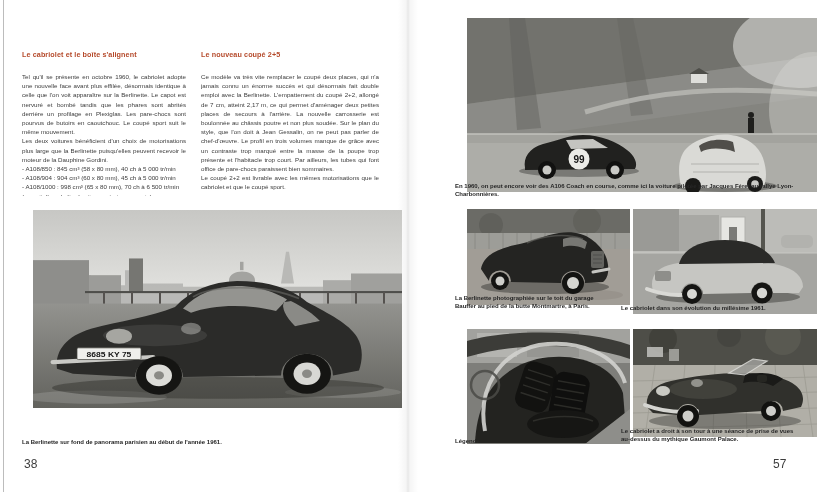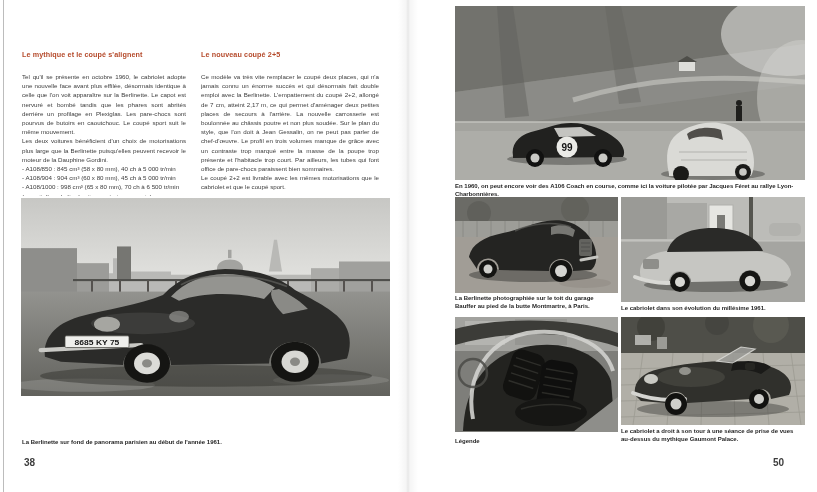--- a/index.html
+++ b/index.html
@@ -7,34 +7,34 @@
           font-family:"Liberation Sans",sans-serif;overflow:hidden;}
   .edge-left{position:absolute;left:3px;top:0;width:1px;height:492px;background:#bcbcbc;}
   .gutter{position:absolute;left:398px;top:0;width:20px;height:492px;
           background:linear-gradient(90deg,rgba(0,0,0,0) 0%,rgba(0,0,0,.04) 40%,rgba(0,0,0,.09) 50%,rgba(0,0,0,.04) 60%,rgba(0,0,0,0) 100%);}
   .article{position:absolute;top:50px;height:146px;overflow:hidden;}
   .c1{left:22px;width:164px;}
   .c2{left:201px;width:178px;}
   .heading{margin:0 0 13px 0;font-size:7.2px;font-weight:bold;color:#b54a2b;letter-spacing:.1px;}
   .bodytext{margin:0;font-size:6.2px;line-height:9.2px;color:#3b3b3b;text-align:justify;}
   .spec{text-align:left;}
-  .photo{position:absolute;margin:0;padding:0;line-height:0;background:#d8d8d5;}
+  .photo{position:absolute;margin:12px;padding:0;line-height:0;background:#d8d8d5;}
   .photo svg{display:block;width:100%;height:100%;}
   .caption{position:absolute;margin:0;font-size:6px;line-height:7.5px;font-weight:bold;color:#262626;}
-  .pagenum{position:absolute;font-size:10px;font-weight:bold;color:#3d3d3d;}
+  .pagenum{position:absolute;font-size:12px;font-weight:normal;color:#3d3d3d;}
 </style>
 </head>
 <body>
 
 <div class="spread">
   <div class="edge-left"></div>
   <div class="gutter"></div>
 
   <section class="article c1">
-    <h2 class="heading">Le mythique et le coupé s'alignent</h2>
+    <h2 class="heading">Le cabriolet et le boîte s'alignent</h2>
     <p class="bodytext">Tel qu'il se présente en octobre 1960, le cabriolet adopte une nouvelle face avant plus effilée, désormais identique à celle que l'on voit apparaître sur la Berlinette. Le capot est nervuré et bombé tandis que les phares sont abrités derrière un profilage en Plexiglas. Les pare-chocs sont pourvus de butoirs en caoutchouc. Le coupé sport suit le même mouvement.</p>
     <p class="bodytext">Les deux voitures bénéficient d'un choix de motorisations plus large que la Berlinette puisqu'elles peuvent recevoir le moteur de la Dauphine Gordini.</p>
     <p class="bodytext spec">- A108/850 : 845 cm³ (58 x 80 mm), 40 ch à 5 000 tr/min</p>
     <p class="bodytext spec">- A108/904 : 904 cm³ (60 x 80 mm), 45 ch à 5 000 tr/min</p>
     <p class="bodytext spec">- A108/1000 : 998 cm³ (65 x 80 mm), 70 ch à 6 500 tr/min (assorti d'une boîte de vitesses à cinq rapports).</p>
   </section>
 
   <section class="article c2">
     <h2 class="heading">Le nouveau coupé 2+5</h2>
     <p class="bodytext">Ce modèle va très vite remplacer le coupé deux places, qui n'a jamais connu un énorme succès et qui désormais fait double emploi avec la Berlinette. L'empattement du coupé 2+2, allongé de 7 cm, atteint 2,17 m, ce qui permet d'aménager deux petites places de secours à l'arrière. La nouvelle carrosserie est boulonnée au châssis poutre et non plus soudée. Sur le plan du style, que l'on doit à Jean Gessalin, on ne peut pas parler de chef-d'œuvre. Le profil en trois volumes manque de grâce avec un contraste trop marqué entre la masse de la poupe trop présente et l'habitacle trop court. Par ailleurs, les tubes qui font office de pare-chocs paraissent bien sommaires.</p>
@@ -236,14 +236,14 @@
       <ellipse cx="64" cy="54" rx="6" ry="4" fill="#b5b5af" opacity=".7"></ellipse>
       <path d="M12 76 C28 82 48 84 64 82" stroke="#d5d5d1" stroke-width="4" stroke-linecap="round" fill="none"></path>
       <circle cx="55" cy="87" r="11" fill="#121210"></circle>
       <circle cx="55" cy="87" r="5.5" fill="#cfcfcb"></circle>
       <circle cx="138" cy="82" r="10" fill="#121210"></circle>
       <circle cx="138" cy="82" r="5" fill="#cfcfcb"></circle>
     </svg>
   </figure>
   <p class="caption" style="left:621px;top:428px;width:182px;">Le cabriolet a droit à son tour à une séance de prise de vues au-dessus du mythique Gaumont Palace.</p>
 
-  <div class="pagenum" style="left:773px;top:457px;">50</div>
+  <div class="pagenum" style="left:773px;top:457px;">57</div>
 </div>
 
 </body></html>

